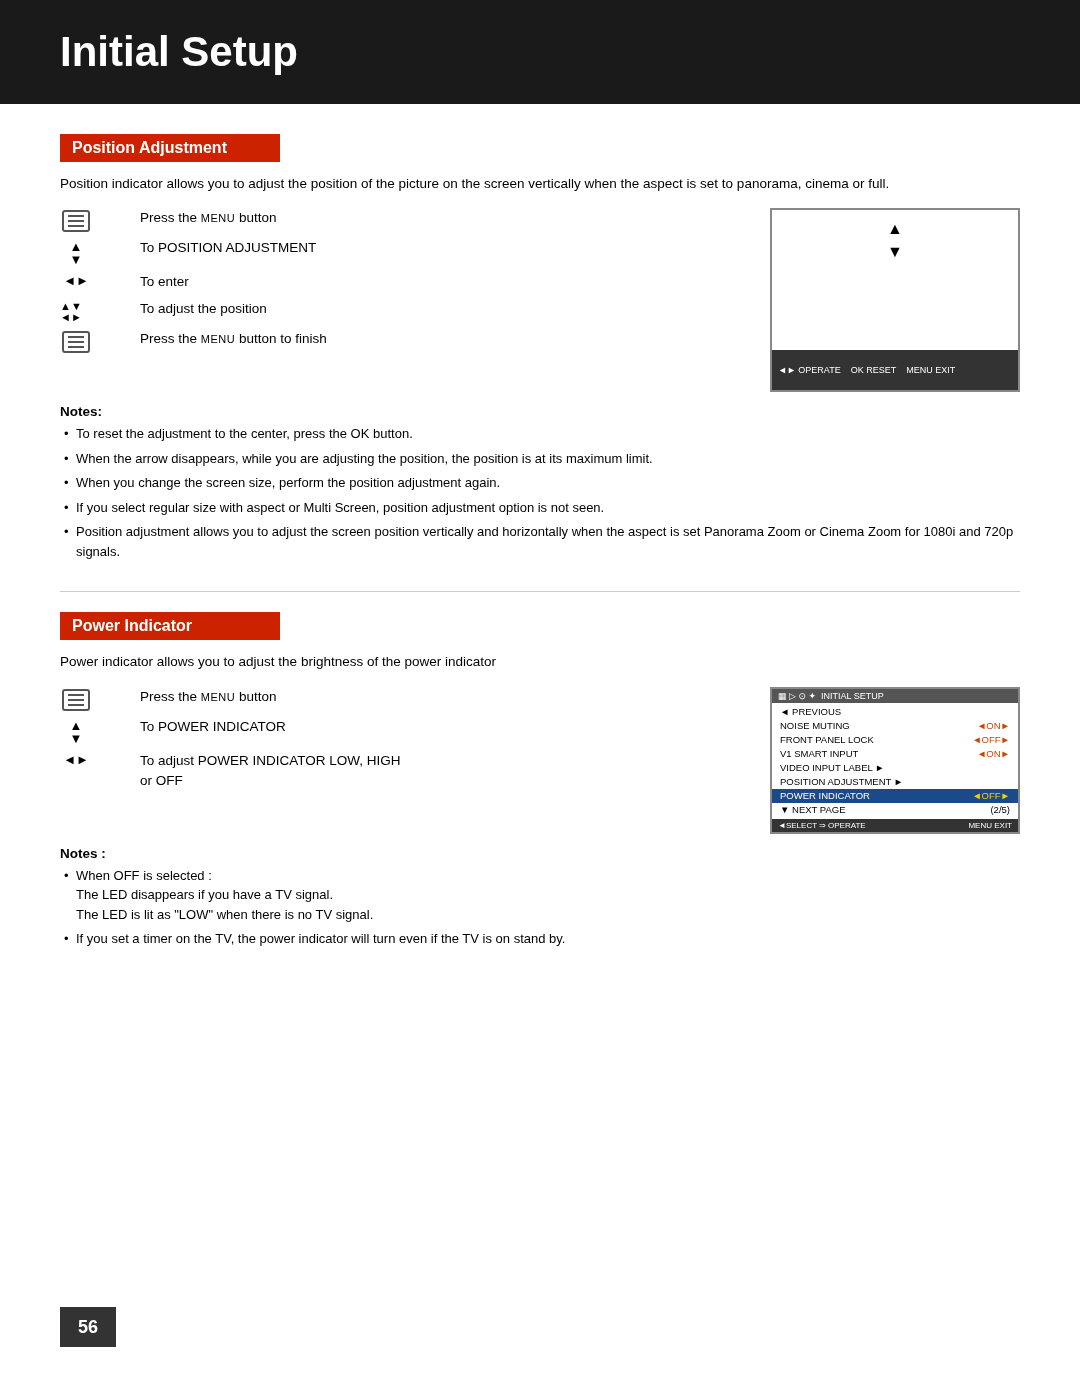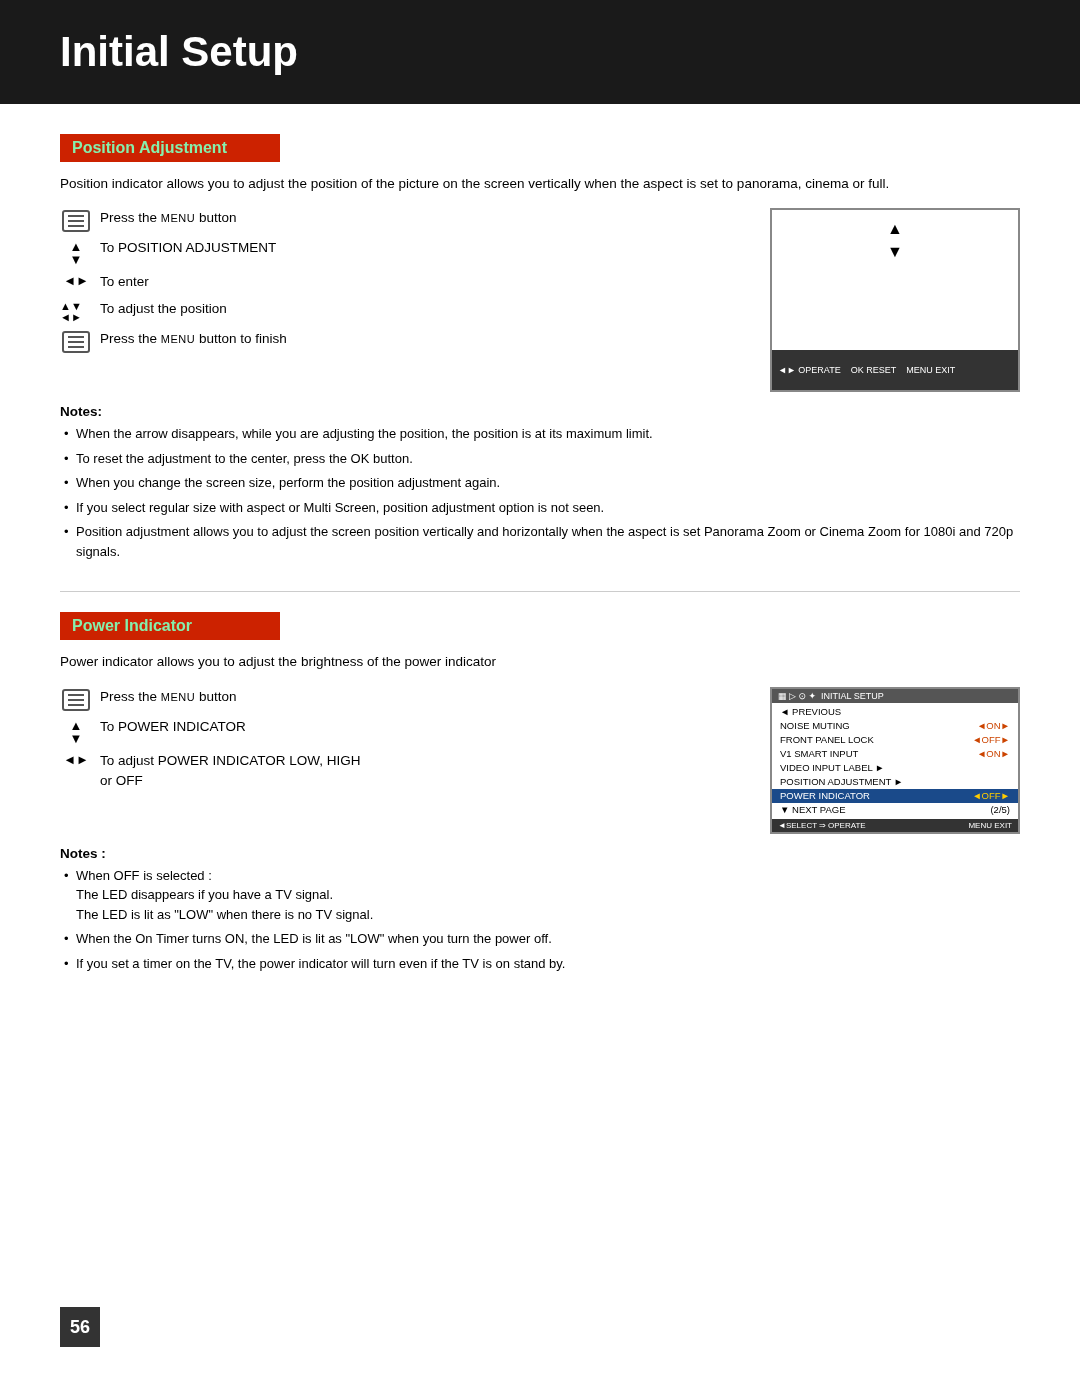--- a/index.html
+++ b/index.html
@@ -30,21 +30,21 @@
       font-weight: bold;
       font-family: Arial, Helvetica, sans-serif;
     }
     
     .content {
       padding: 0 60px;
     }
     
     .section-header {
       background: #cc2200;
-      color: #86efac;
+      color: #ffffff;
       font-weight: bold;
       font-size: 16px;
       padding: 5px 12px;
       margin-bottom: 12px;
       display: inline-block;
       min-width: 220px;
     }
     
     .section {
       margin-bottom: 30px;
@@ -97,20 +97,21 @@
       background: #555;
     }
     .arrow-icon {
       font-size: 13px;
       color: #000;
       line-height: 1;
     }
     .instruction-text {
       font-size: 13.5px;
       line-height: 1.5;
+      margin-left: 40px;
     }
     .instruction-text .small-caps {
       font-size: 11px;
       text-transform: uppercase;
       letter-spacing: 0.5px;
     }
     
     .screen-mockup {
       width: 250px;
       min-width: 250px;
@@ -213,21 +214,21 @@
       display: flex;
       justify-content: space-between;
     }
     
     .page-number-box {
       position: absolute;
       bottom: 50px;
       left: 60px;
       background: #333;
       color: #fff;
-      width: 40px;
+      width: 56px;
       height: 40px;
       display: flex;
       align-items: center;
       justify-content: center;
       font-size: 18px;
       font-weight: bold;
     }
     .divider {
       border: none;
       border-top: 1px solid #ccc;
@@ -310,22 +311,22 @@
             <span>OK RESET</span>
             <span>MENU EXIT</span>
           </div>
         </div>
       </div>
 
       
       <div class="notes-section">
         <div class="notes-title">Notes:</div>
         <ul class="notes-list">
+          <li>To reset the adjustment to the center, press the OK button.</li>
           <li>When the arrow disappears, while you are adjusting the position, the position is at its maximum limit.</li>
-          <li>To reset the adjustment to the center, press the OK button.</li>
           <li>When you change the screen size, perform the position adjustment again.</li>
           <li>If you select regular size with aspect or Multi Screen, position adjustment option is not seen.</li>
           <li>Position adjustment allows you to adjust the screen position vertically and horizontally when the aspect is set Panorama Zoom or Cinema Zoom for 1080i and 720p signals.</li>
         </ul>
       </div>
     </div>
 
     <hr class="divider">
 
     <div class="section">
@@ -408,21 +409,20 @@
             <span>MENU EXIT</span>
           </div>
         </div>
       </div>
 
       
       <div class="notes-section">
         <div class="notes-title">Notes :</div>
         <ul class="notes-list">
           <li>When OFF is selected :<br>The LED disappears if you have a TV signal.<br>The LED is lit as "LOW" when there is no TV signal.</li>
-          <li>When the On Timer turns ON, the LED is lit as "LOW" when you turn the power off.</li>
           <li>If you set a timer on the TV, the power indicator will turn even if the TV is on stand by.</li>
         </ul>
       </div>
     </div>
 
   </div>
 
   <div class="page-number-box">56</div>
 
 </div>

